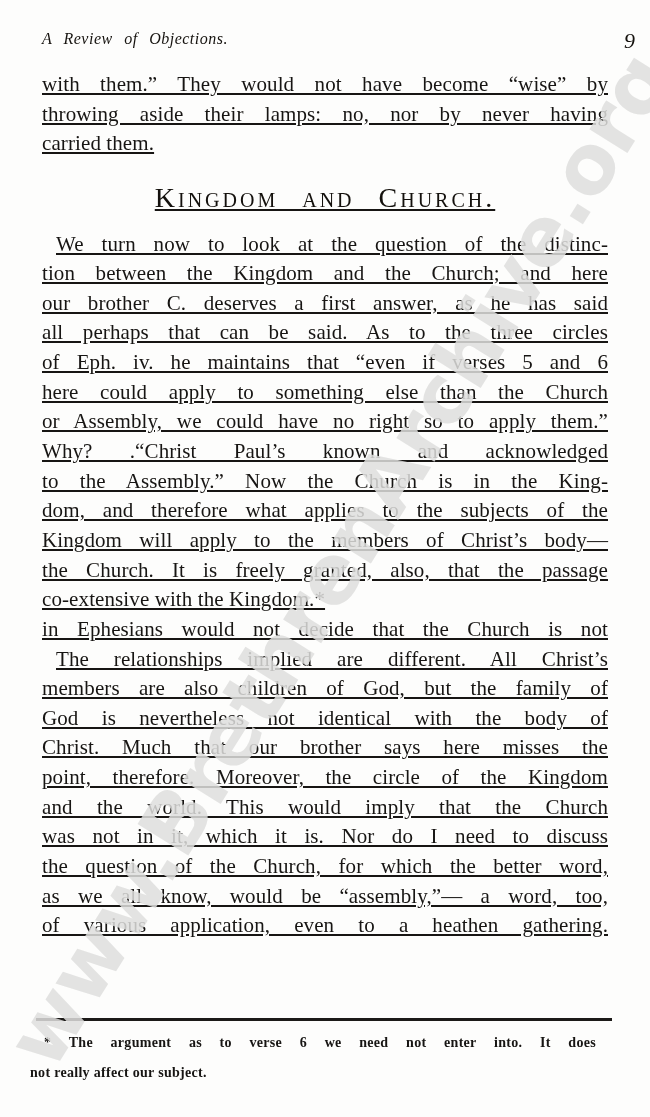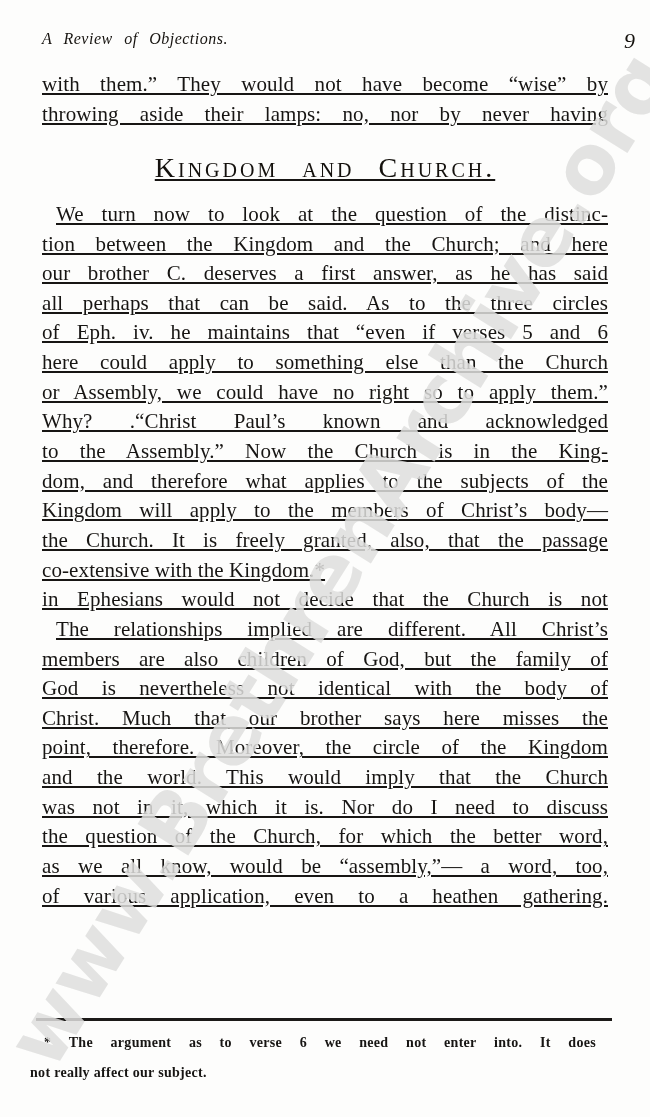--- a/index.html
+++ b/index.html
@@ -86,20 +86,21 @@
 <div id="page">
 
   <div id="header">A Review of Objections.</div>
 
   <div id="pageno">9</div>
 
   <div id="text-block">
       <div class="para">
         <div class="line">with them.”  They would not have become “wise” by</div>
         <div class="line">throwing aside their lamps:  no, nor by never having</div>
+        <div class="line line-last">carried them.</div>
       </div>
       <div class="section-heading">Kingdom and Church.</div>
       <div class="para">
         <div class="line indent">We turn now to look at the question of the distinc-</div>
         <div class="line">tion between the Kingdom and the Church; and here</div>
         <div class="line">our brother C. deserves a first answer, as he has said</div>
         <div class="line">all perhaps that can be said.  As to the three circles</div>
         <div class="line">of Eph. iv. he maintains that “even if verses 5 and 6</div>
         <div class="line">here could apply to something else than the Church</div>
         <div class="line">or Assembly, we could have no right so to apply them.”</div>

